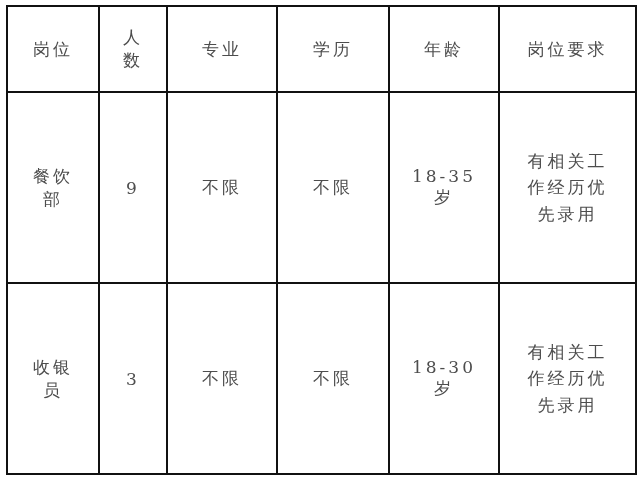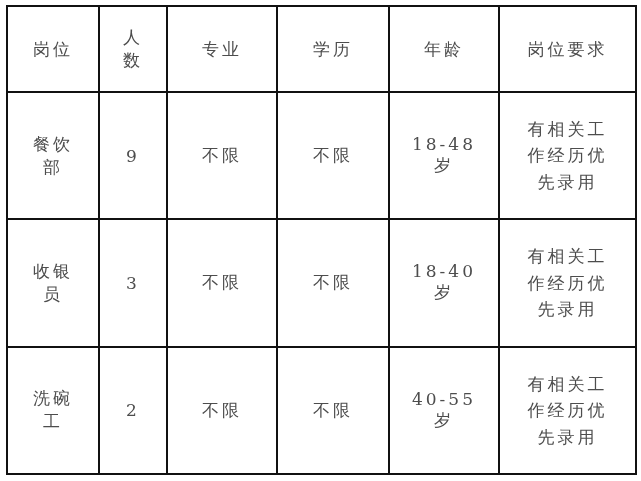--- a/index.html
+++ b/index.html
@@ -69,34 +69,26 @@
         <th>年龄</th>
         <th>岗位要求</th>
       </tr>
     </thead>
     <tbody>
       <tr class="data-row">
         <td>餐饮部</td>
         <td>9</td>
         <td>不限</td>
         <td>不限</td>
-        <td>18-48 岁</td>
+        <td>18-35 岁</td>
         <td class="req-cell">有相关工作经历优先录用</td>
       </tr>
       <tr class="data-row">
         <td>收银员</td>
         <td>3</td>
         <td>不限</td>
         <td>不限</td>
-        <td>18-40 岁</td>
-        <td class="req-cell">有相关工作经历优先录用</td>
-      </tr>
-      <tr class="data-row">
-        <td>洗碗工</td>
-        <td>2</td>
-        <td>不限</td>
-        <td>不限</td>
-        <td>40-55 岁</td>
+        <td>18-30 岁</td>
         <td class="req-cell">有相关工作经历优先录用</td>
       </tr>
     </tbody>
   </table>
 </div>
 
 </body></html>

